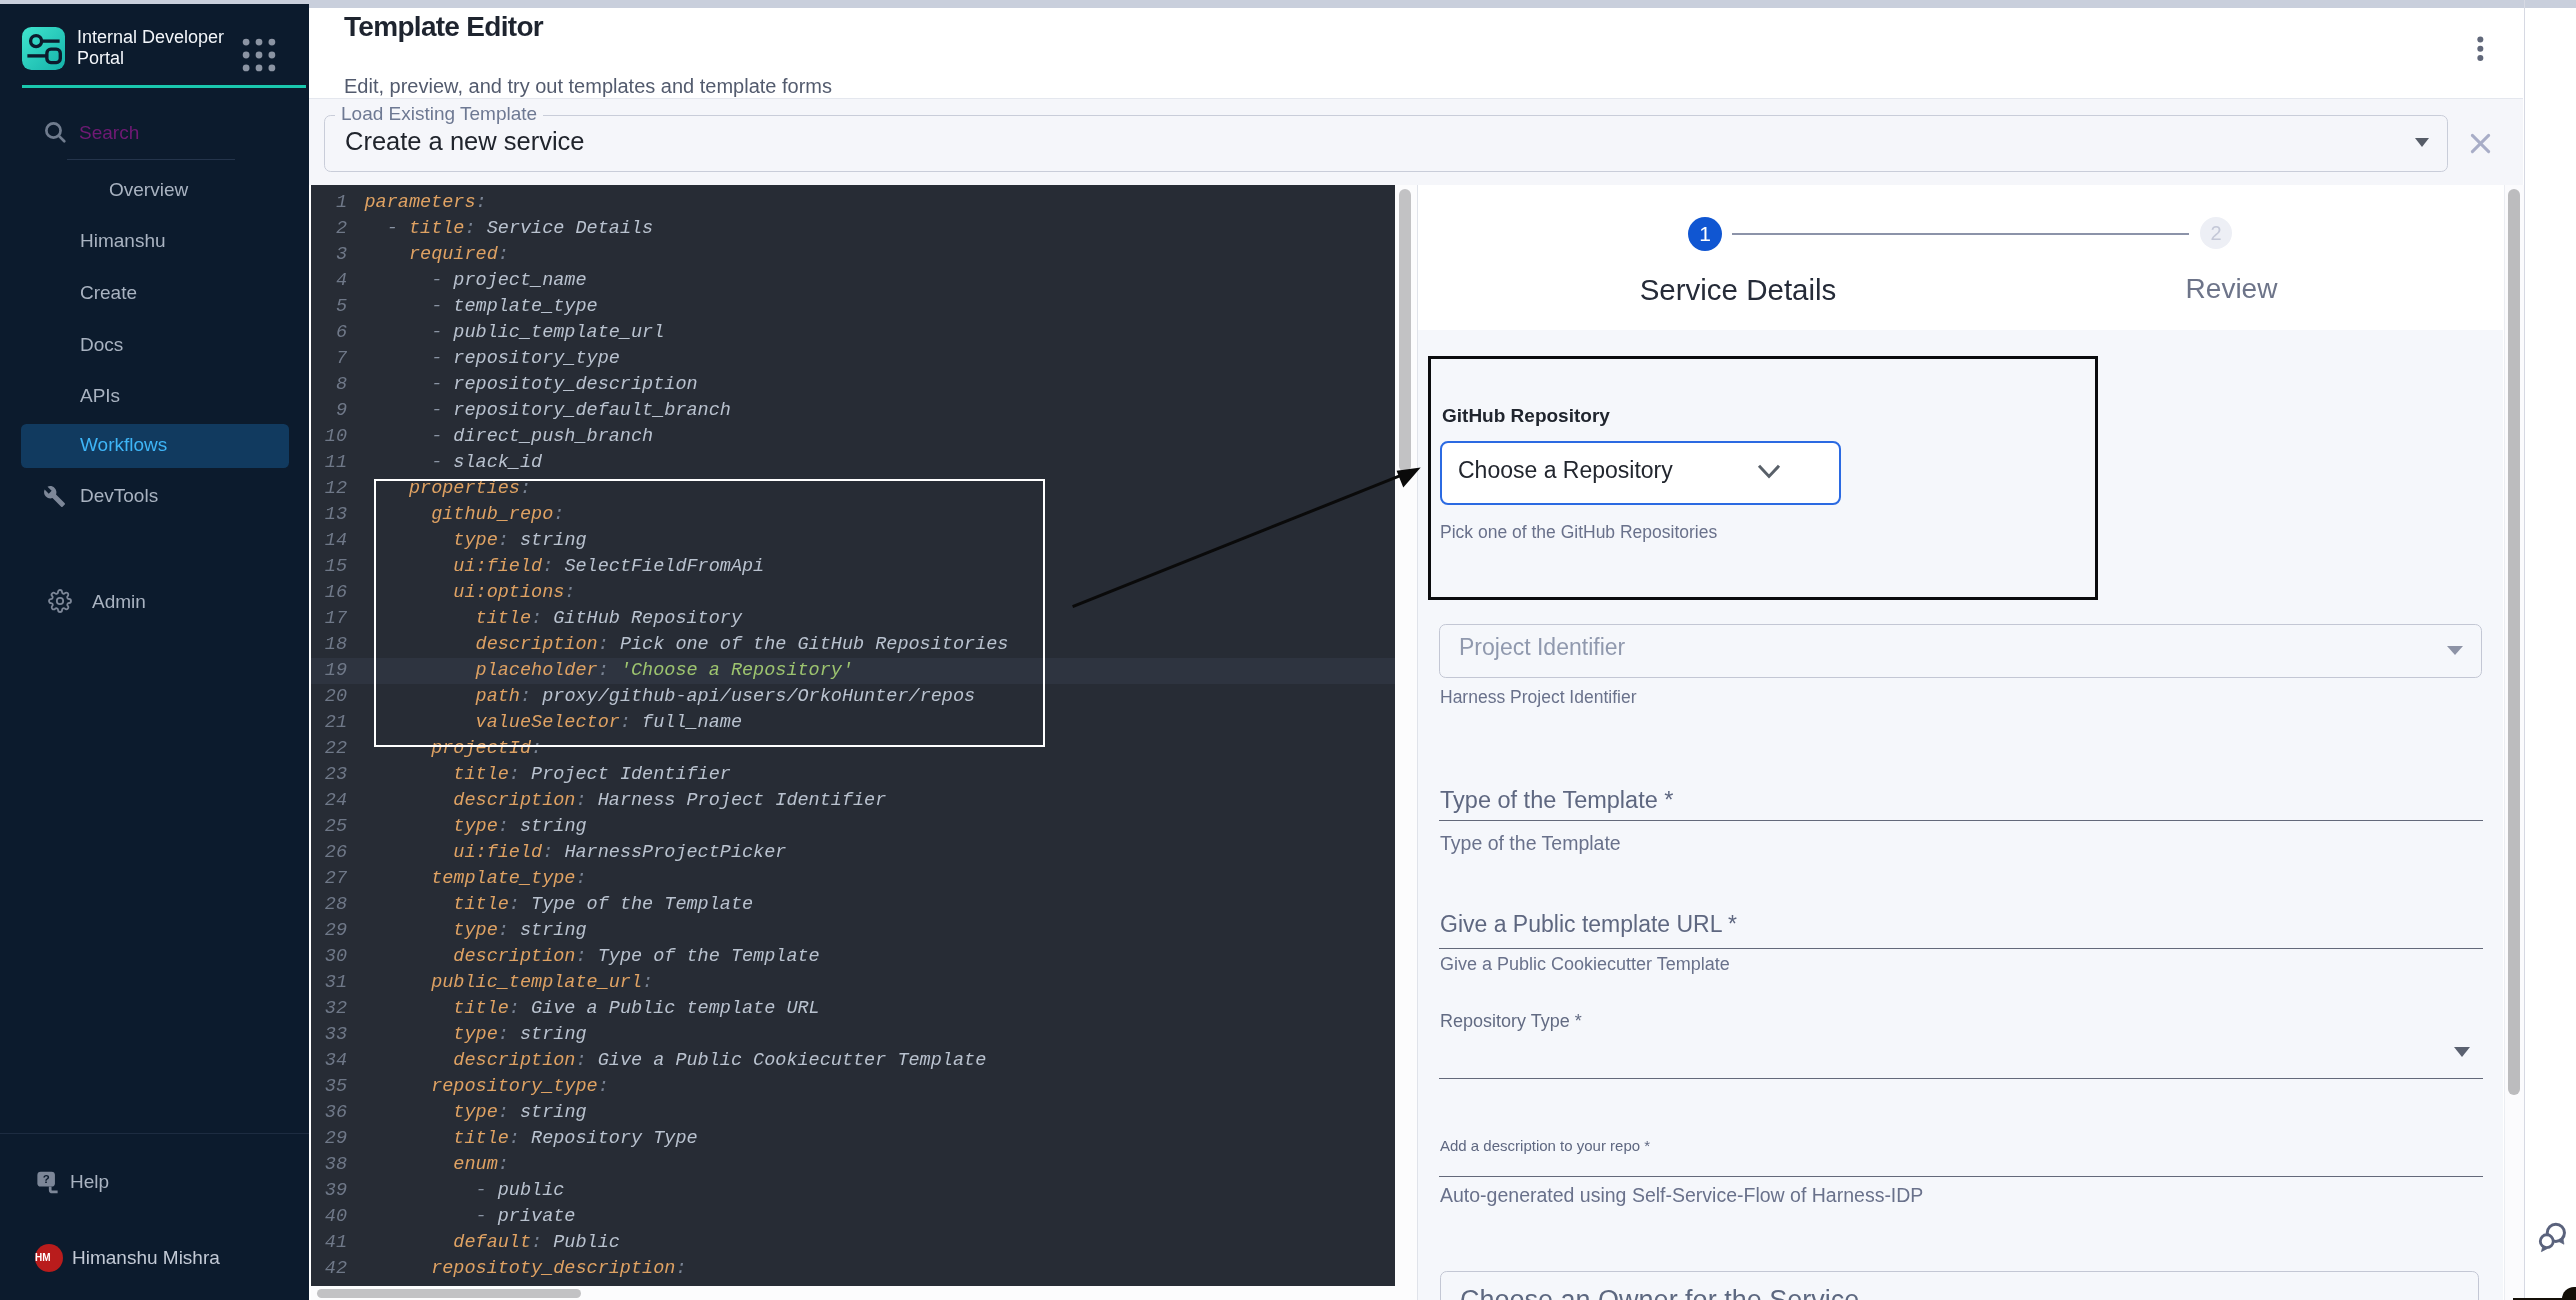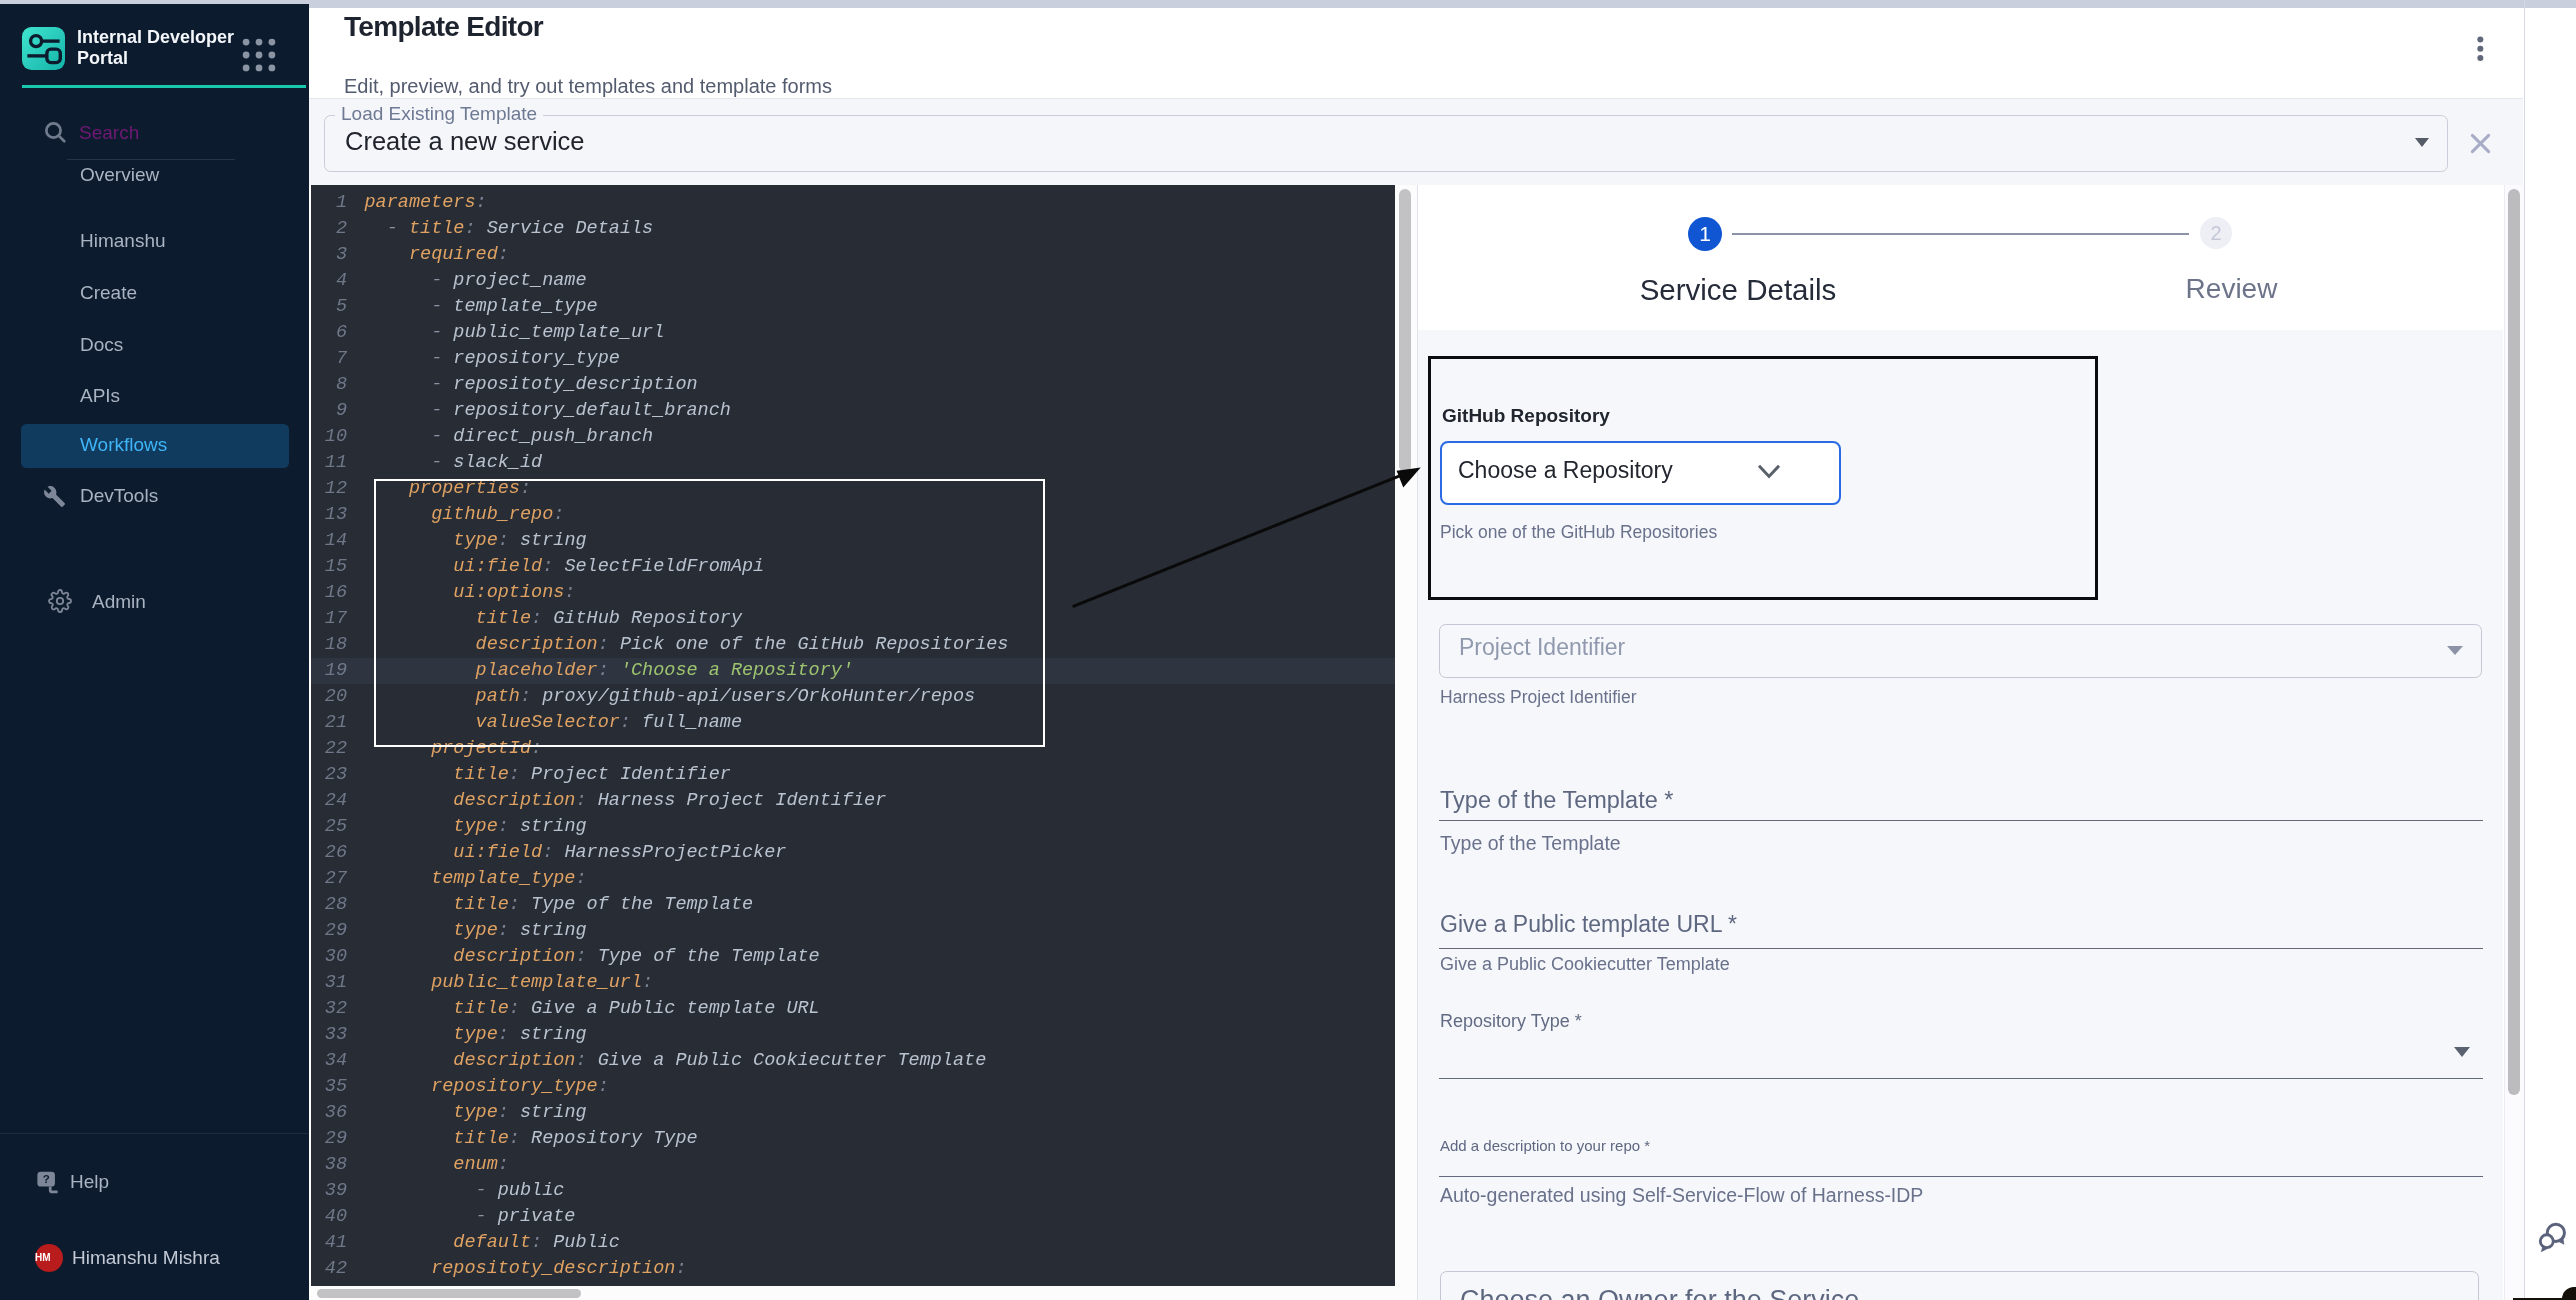--- a/index.html
+++ b/index.html
@@ -33,42 +33,42 @@
 
 <div class="abs" style="left:21.5px;top:27px;width:43px;height:43px;border-radius:9.4px;
      background:linear-gradient(135deg,#40e4ce 0%,#14b2a9 100%);"></div>
 <svg class="abs" style="left:21.5px;top:27px" width="43" height="43" viewBox="0 0 64 64" fill="none">
   <line x1="30" y1="21" x2="56" y2="21" stroke="#0c1b2d" stroke-width="5"></line>
   <circle cx="21" cy="21" r="8.2" stroke="#0c1b2d" stroke-width="5" fill="none"></circle>
   <line x1="8" y1="43" x2="38" y2="43" stroke="#0c1b2d" stroke-width="5"></line>
   <rect x="37" y="33" width="20" height="20" rx="6" stroke="#0c1b2d" stroke-width="5" fill="none"></rect>
 </svg>
 <div class="abs" style="left:77px;top:27px;width:161px;font-size:18px;line-height:21px;
-     font-weight:700;color:#f3f6fa;">Internal Developer Portal</div>
+     font-weight:400;color:#f3f6fa;">Internal Developer Portal</div>
 <svg class="abs" style="left:240px;top:36px" width="38" height="38" viewBox="0 0 56 56" fill="#8b94a3">
   <circle cx="9" cy="9" r="5"></circle>
     <circle cx="28" cy="9" r="5"></circle>
     <circle cx="47" cy="9" r="5"></circle>
   <circle cx="9" cy="28" r="5"></circle>
     <circle cx="28" cy="28" r="5"></circle>
     <circle cx="47" cy="28" r="5"></circle>
   <circle cx="9" cy="47" r="5"></circle>
     <circle cx="28" cy="47" r="5"></circle>
     <circle cx="47" cy="47" r="5"></circle>
 </svg>
 <div class="abs" style="left:21.5px;top:85px;width:284px;height:2.7px;background:#1ac8ae"></div>
 
 <svg class="abs" style="left:44px;top:121px" width="23" height="23" viewBox="0 0 34 34" fill="none">
   <circle cx="14" cy="14" r="10.5" stroke="#707c8e" stroke-width="4"></circle>
   <line x1="22" y1="22" x2="30" y2="30" stroke="#707c8e" stroke-width="4" stroke-linecap="round"></line>
 </svg>
 <div class="sideitem" style="left:79px;top:122px;color:#701a75;">Search</div>
 <div class="abs" style="left:67px;top:159px;width:168px;height:1.3px;background:#24344b"></div>
 
-<div class="sideitem" style="top:164px;">Overview</div>
+<div class="sideitem" style="top:179px;margin-left:29px;">Overview</div>
 <div class="sideitem" style="top:230px;">Himanshu</div>
 <div class="sideitem" style="top:282px;">Create</div>
 <div class="sideitem" style="top:334px;">Docs</div>
 <div class="sideitem" style="top:385px;">APIs</div>
 
 <div class="abs" style="left:21px;top:424px;width:268px;height:44px;background:#113a5f;border-radius:5.4px"></div>
 <div class="sideitem" style="top:434px;color:#3eb5f7;">Workflows</div>
 
 <svg class="abs" style="left:43px;top:485px" width="23" height="23" viewBox="0 0 24 24" fill="#7d8798">
   <path d="M22.7 19l-9.1-9.1c.9-2.3.4-5-1.5-6.9-2-2-5-2.4-7.4-1.3L9 6l-3 3-4.3-4.3C.6 7.1 1 10.1 3 12.1c1.9 1.9 4.6 2.4 6.9 1.5l9.1 9.1c.4.4 1 .4 1.4 0l2.3-2.3c.5-.4.5-1 0-1.4z"></path>

